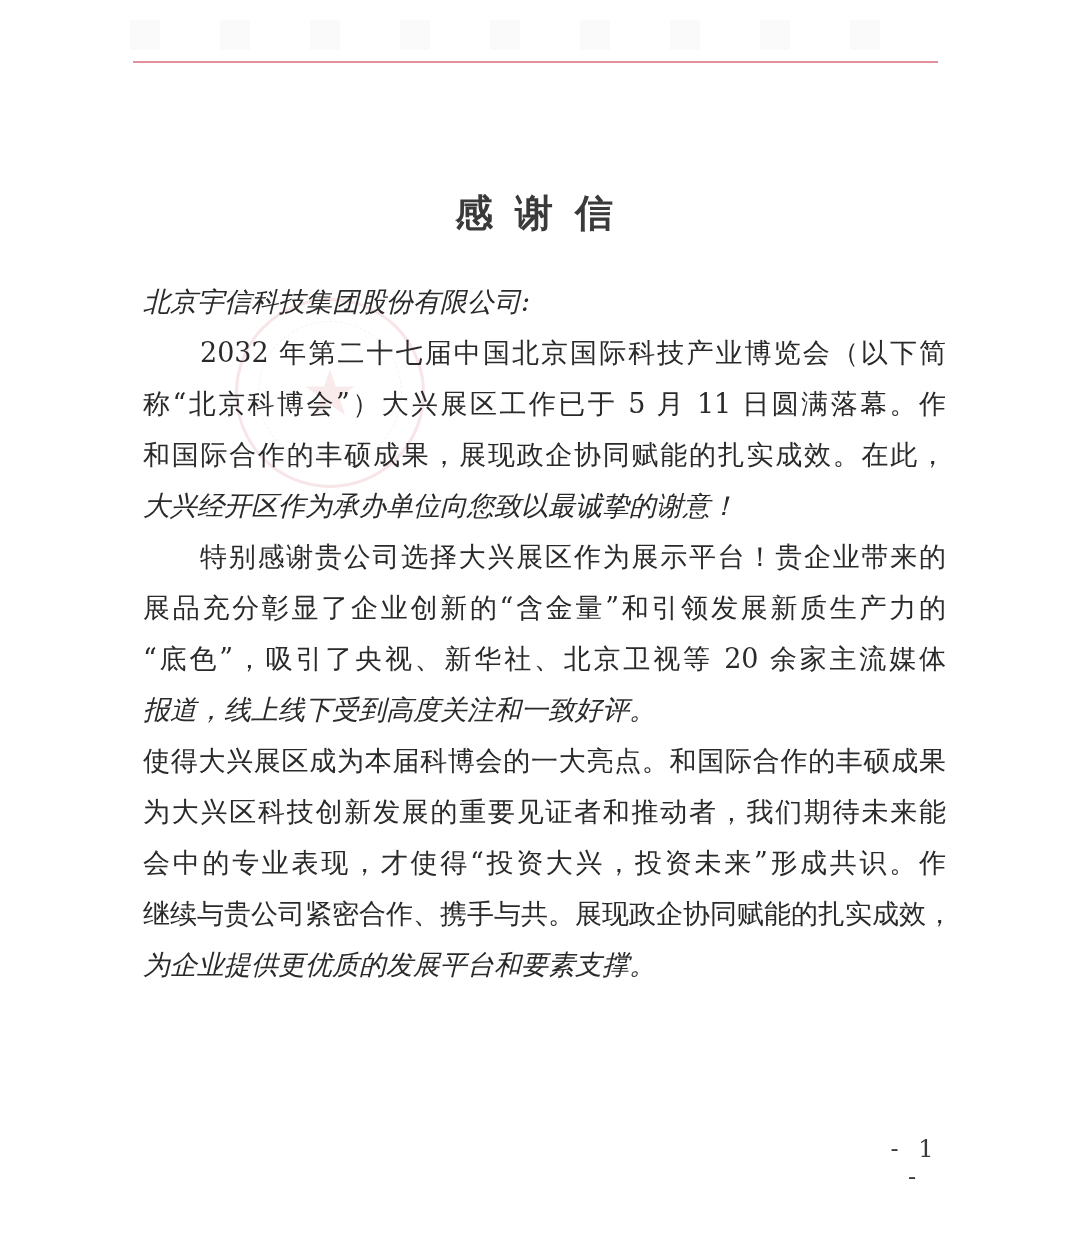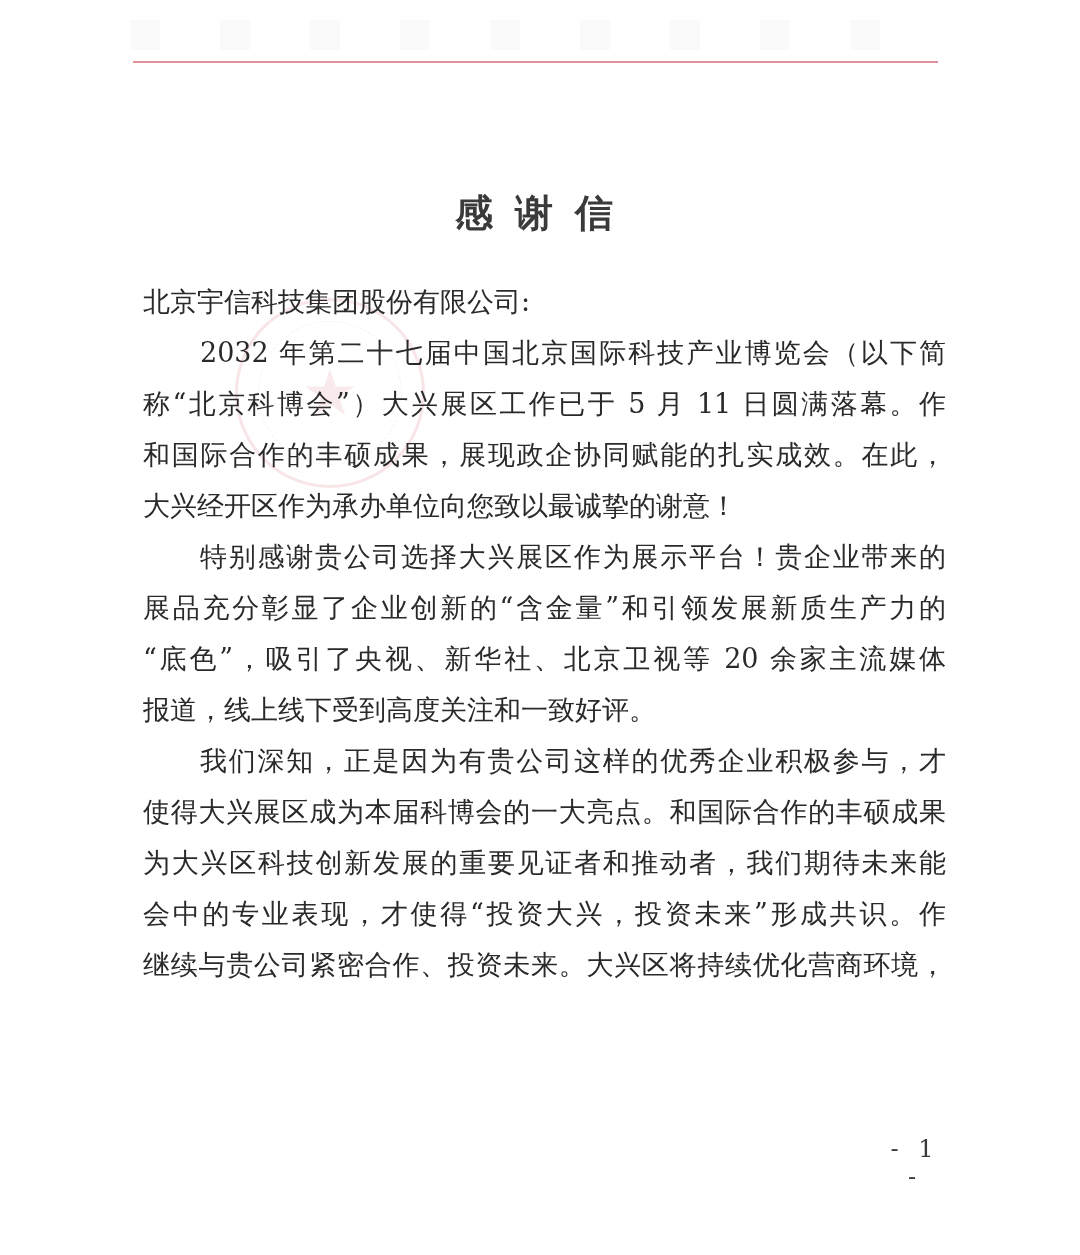--- a/index.html
+++ b/index.html
@@ -82,20 +82,21 @@
     }
     .line {
       display: block;
       white-space: nowrap;
       text-align: justify;
       text-align-last: justify;
       height: 51px;
     }
     .line.last {
       text-align-last: left;
+      font-style: italic;
     }
     .line.indent {
       padding-left: 57px;
     }
     .page-number {
       position: absolute;
       left: 880px;
       top: 1135px;
       width: 70px;
       text-align: center;
@@ -128,21 +129,21 @@
   </div>
 
   <div>
     <span class="line indent">特别感谢贵公司选择大兴展区作为展示平台！贵企业带来的</span>
     <span class="line">展品充分彰显了企业创新的“含金量”和引领发展新质生产力的</span>
     <span class="line">“底色”，吸引了央视、新华社、北京卫视等 20 余家主流媒体</span>
     <span class="line last">报道，线上线下受到高度关注和一致好评。</span>
   </div>
 
   <div>
-    <span class="line indent">我们深知，正是因为有贵公司这样的优秀企业积极参与，才</span>
     <span class="line">使得大兴展区成为本届科博会的一大亮点。和国际合作的丰硕成果</span>
     <span class="line">为大兴区科技创新发展的重要见证者和推动者，我们期待未来能</span>
     <span class="line">会中的专业表现，才使得“投资大兴，投资未来”形成共识。作</span>
-    <span class="line">继续与贵公司紧密合作、投资未来。大兴区将持续优化营商环境，</span>
+    <span class="line">继续与贵公司紧密合作、携手与共。展现政企协同赋能的扎实成效，</span>
+    <span class="line last">为企业提供更优质的发展平台和要素支撑。</span>
   </div>
 </div>
 
 <div class="page-number">- 1 -</div>
 
 </body></html>

